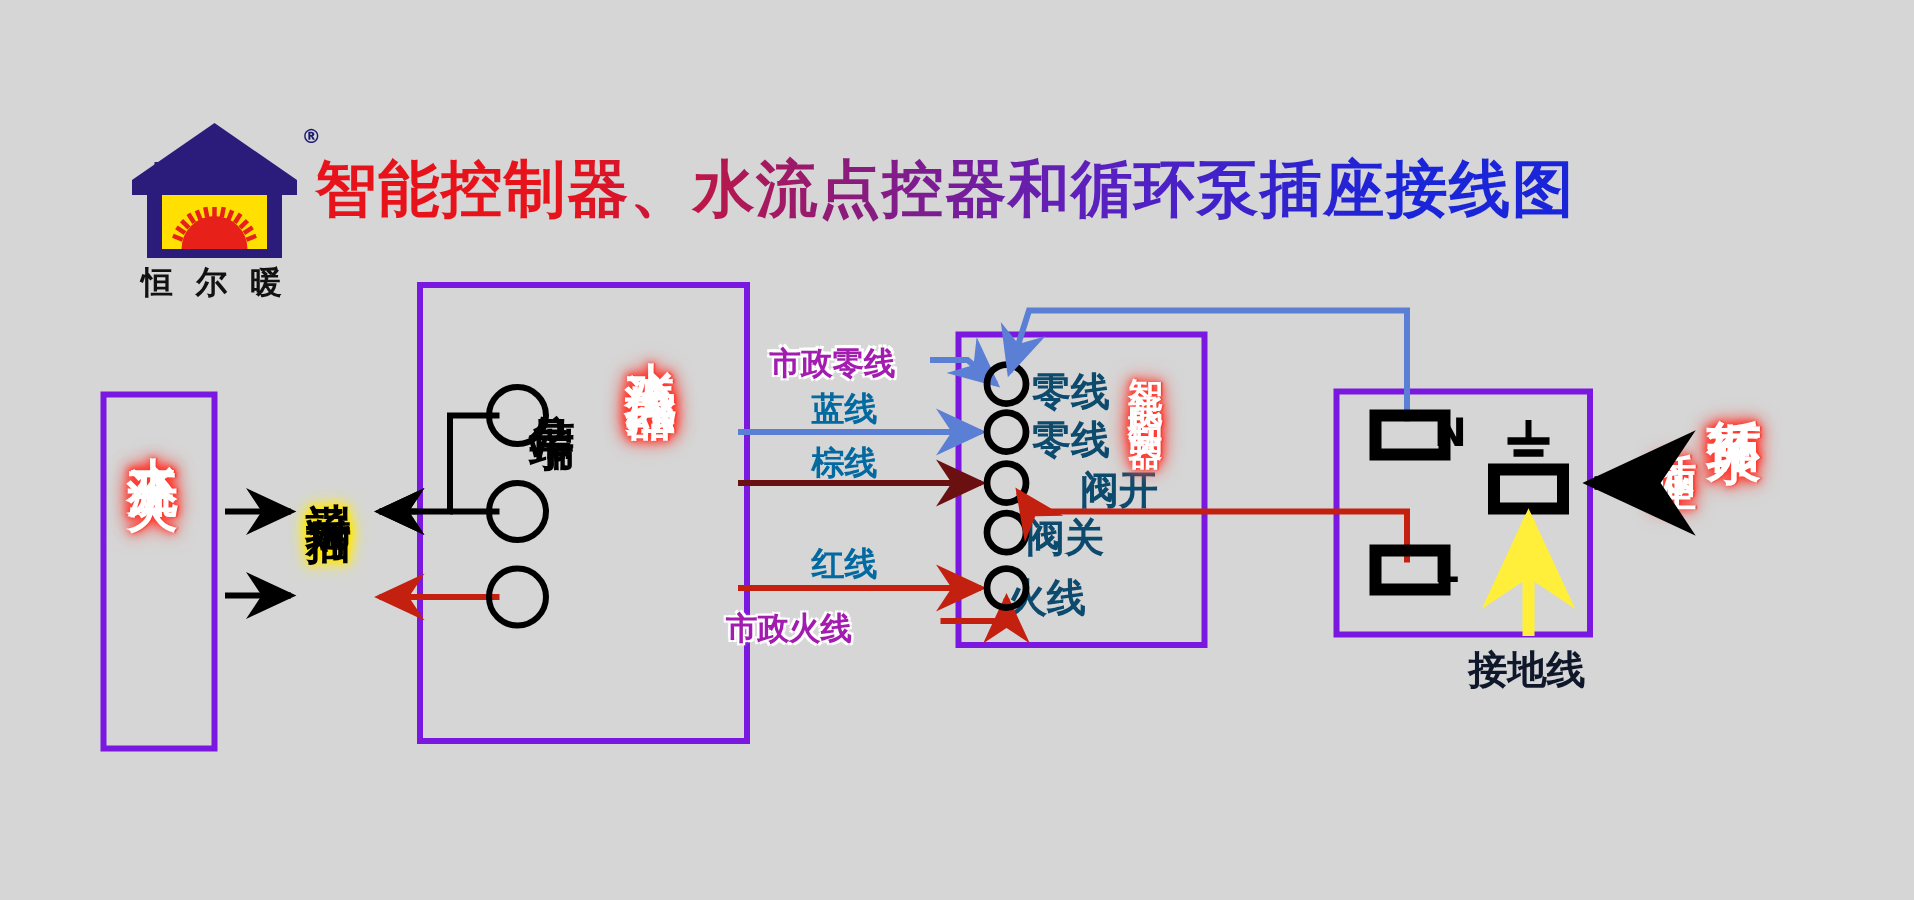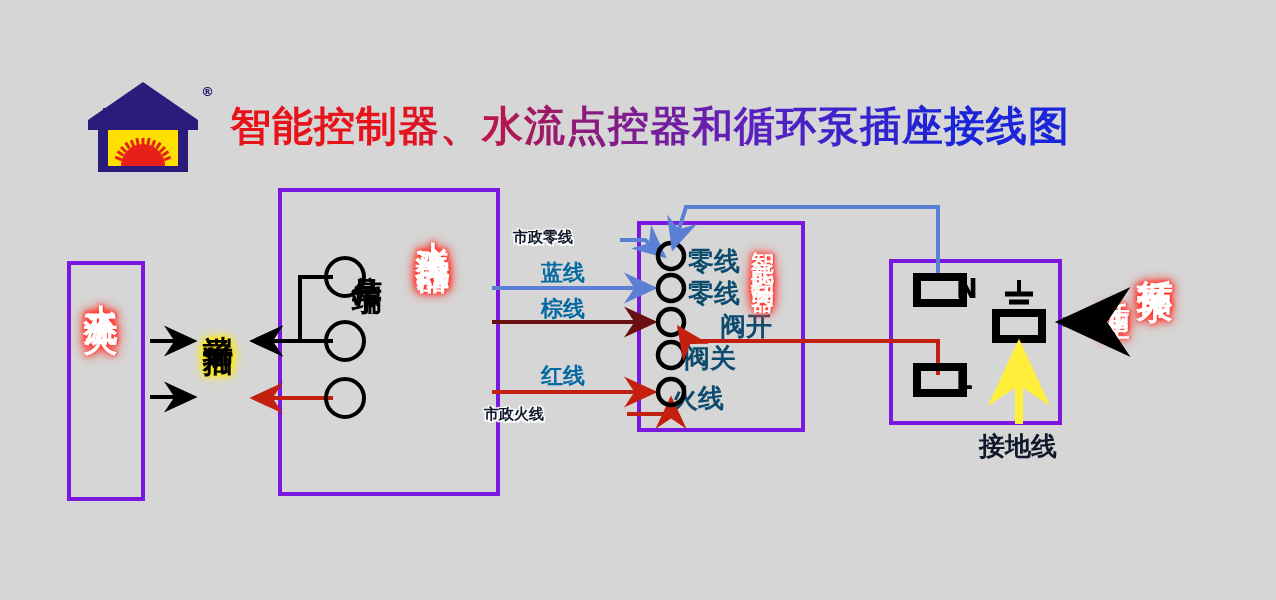--- a/index.html
+++ b/index.html
@@ -18,21 +18,21 @@
     font-size:21px;font-weight:bold;color:#111;letter-spacing:4px;
   }
 
   
   #title{
     left:210px;top:99px;
     font-size:41px;font-weight:bold;letter-spacing:1px;
     white-space:nowrap;
     background:linear-gradient(90deg,#e8131a 0%,#e8131a 20%,#8c1b7a 42%,#5b20c0 62%,#1a24d8 86%,#1a24d8 100%);
     -webkit-background-clip:text;background-clip:text;
-    color:transparent;margin-left:20px;-webkit-text-fill-color:transparent;
+    color:transparent;-webkit-text-fill-color:transparent;
   }
 
   
   .pbox{border:4px solid #7b18e0;background:transparent;}
 
   
   .vlabel-red{
     writing-mode:vertical-rl;text-orientation:upright;
     color:#ffffff;font-weight:bold;
     text-shadow:0 0 5px #ff3b30,0 0 9px #ff3b30,0 0 14px #ff6b63,1px 0 1px #e03a30;
@@ -43,21 +43,21 @@
     color:#000;font-weight:bold;
     text-shadow:0 0 5px #ffe600,0 0 9px #ffe600,0 0 13px #fff06a;
     letter-spacing:4px;line-height:1;
   }
   .vlabel-plain{
     writing-mode:vertical-rl;text-orientation:upright;
     color:#000;font-weight:bold;letter-spacing:3px;line-height:1;
   }
   .wire-label{color:#0369a1;font-weight:bold;font-size:22px;white-space:nowrap;}
   .wire-label-blue{
-    color:#0f172a;font-weight:bold;font-size:15px;white-space:nowrap;
+    color:#a21caf;font-weight:bold;font-size:21px;white-space:nowrap;
     text-shadow:-1.5px -1.5px 0 #fff,1.5px -1.5px 0 #fff,-1.5px 1.5px 0 #fff,1.5px 1.5px 0 #fff,0 0 3px #fff;
   }
   .term-label{color:#0c4a6e;font-weight:bold;font-size:26px;white-space:nowrap;}
   .nl-label{color:#000;font-weight:bold;font-size:26px;}
   .ground-label{color:#0f172a;font-weight:bold;font-size:26px;}
 
   svg.layer{position:absolute;left:0;top:0;width:1276px;height:600px;pointer-events:none;}
 </style>
 </head>
 <body>
@@ -80,20 +80,21 @@
         <rect x="52" y="58" width="3" height="7" transform="rotate(-11 53.5 61.5)"></rect>
         <rect x="63" y="58" width="3" height="7" transform="rotate(11 64.5 61.5)"></rect>
         <rect x="42" y="62" width="3" height="7" transform="rotate(-33 43.5 65.5)"></rect>
         <rect x="73" y="62" width="3" height="7" transform="rotate(33 74.5 65.5)"></rect>
         <rect x="35" y="70" width="3" height="7" transform="rotate(-56 36.5 73.5)"></rect>
         <rect x="80" y="70" width="3" height="7" transform="rotate(56 81.5 73.5)"></rect>
       </g>
     </g>
   </svg>
   <span class="reg">®</span>
+  <span class="brand">恒 尔 暖</span>
 </div>
 
 <div class="abs" id="title">智能控制器、水流点控器和循环泵插座接线图</div>
 
 <div class="abs pbox" style="left:67px;top:261px;width:70px;height:232px;"></div>
 <div class="abs vlabel-red" style="left:84px;top:277px;font-size:34px;height:204px;">水流开关</div>
 
 <div class="abs vlabel-black-y" style="left:203px;top:311px;font-size:30px;height:128px;">端子对插</div>
 
 <div class="abs pbox" style="left:278px;top:188px;width:214px;height:300px;"></div>

